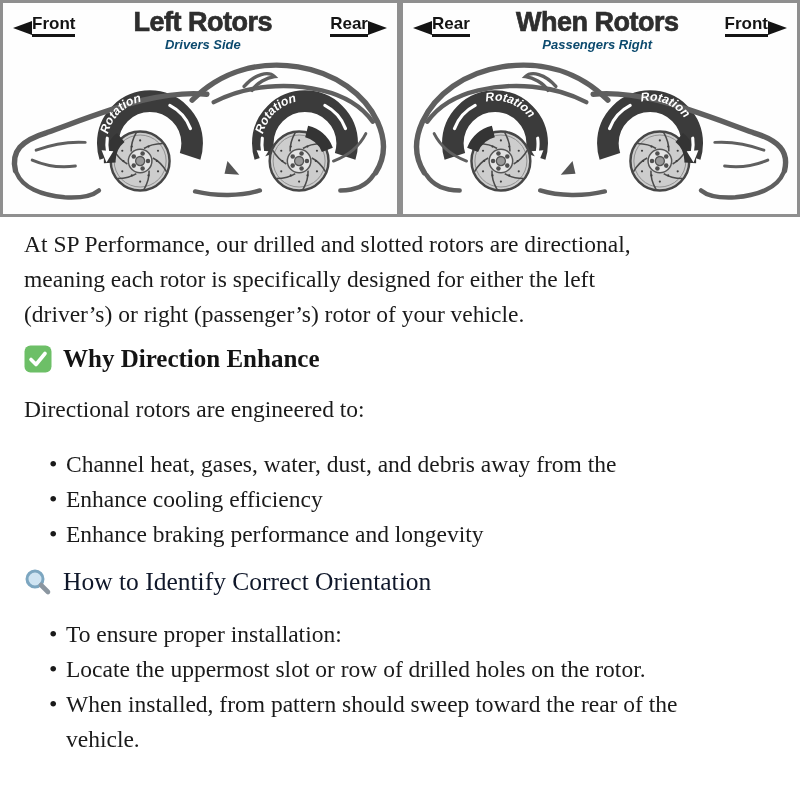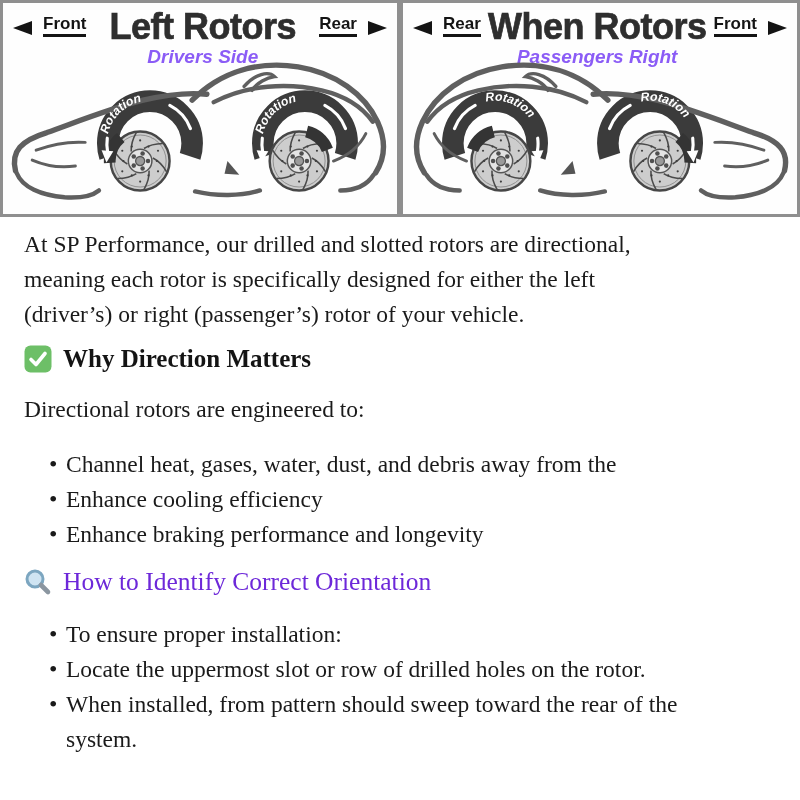--- a/index.html
+++ b/index.html
@@ -4,23 +4,23 @@
 <style>
   * { margin:0; padding:0; box-sizing:border-box; }
   html,body { background:#fff; }
   .page { width:800px; height:800px; overflow:hidden; background:#fff; position:relative; }
 
   
   .diagram { display:flex; width:800px; }
   .panel { width:50%; border:3px solid #8f8f8f; background:#fefefe; height:217px; overflow:hidden; }
   .panel-header { display:flex; justify-content:space-between; align-items:flex-start; padding:6px 10px 0; height:54px; }
   .titlebox { flex:1; text-align:center; font-family:"Liberation Sans", sans-serif; }
-  .ptitle { font-size:36px; font-weight:700; color:#2e2e2e; line-height:1.0; letter-spacing:-0.5px; -webkit-text-stroke:0.7px #2e2e2e; }
-  .psub { font-size:19px; font-weight:700; font-style:italic; color:#8b5cf6; margin-top:1px; }
-  .dirlabel { display:flex; align-items:flex-end; gap:11px; font-family:"Liberation Sans", sans-serif;
+  .ptitle { font-size:27px; font-weight:700; color:#2e2e2e; line-height:1.0; letter-spacing:-0.5px; -webkit-text-stroke:0.7px #2e2e2e; }
+  .psub { font-size:13px; font-weight:700; font-style:italic; color:#0c4a6e; margin-top:1px; }
+  .dirlabel { display:flex; align-items:flex-end; gap:0; font-family:"Liberation Sans", sans-serif;
               font-size:17px; font-weight:700; color:#141414; margin-top:6px; }
   .dirlabel .txt { border-bottom:3px solid #141414; padding-bottom:1px; line-height:1.05; }
   .tri { width:0; height:0; border-top:7px solid transparent; border-bottom:7px solid transparent; margin-bottom:2px; }
   .tri-left  { border-right:19px solid #141414; }
   .tri-right { border-left:19px solid #141414; }
   .car { display:block; width:100%; height:157px; }
 
   
   .arch { fill:none; stroke:#3b3b3b; stroke-width:22; }
   .cal  { fill:none; stroke:#343434; stroke-width:12; }
@@ -30,21 +30,21 @@
   .rot  { font-family:"Liberation Sans", sans-serif; font-size:12.5px; font-weight:700; font-style:italic; fill:#fff; }
   .ah { fill:#fff; }
 
   
   .article { padding:10px 24px 0; font-family:"Liberation Serif","DejaVu Serif",serif; color:#1a1a1a; }
   .tline { white-space:nowrap; font-size:23.5px; line-height:35px; }
   .hrow { display:flex; align-items:center; gap:11px; }
   .h1row { margin:13px 0 19px; }
   .h2row { margin:15px 0 10px; }
   .h1txt { font-size:25px; font-weight:700; color:#141414; }
-  .h2txt { font-size:25.5px; font-weight:400; color:#6d28d9; }
+  .h2txt { font-size:25.5px; font-weight:400; color:#0f172a; }
   .icon-badge { display:inline-block; width:28px; height:28px; flex:0 0 28px; }
   ul.blist { list-style:none; margin:20px 0 0 0; padding:0; }
   ul.blist li { position:relative; padding-left:42px; }
   ul.blist li::before { content:"\2022"; position:absolute; left:25px; top:0; font-size:24px; line-height:35px; color:#1a1a1a; }
   .bl { display:block; font-size:23.5px; line-height:35px; white-space:nowrap; }
 </style>
 </head>
 <body>
 
 <svg width="0" height="0" style="position:absolute" aria-hidden="true">
@@ -178,21 +178,21 @@
       <div class="tline">At SP Performance, our drilled and slotted rotors are directional,</div>
       <div class="tline">meaning each rotor is specifically designed for either the left</div>
       <div class="tline">(driver’s) or right (passenger’s) rotor of your vehicle.</div>
     </div>
 
     <div class="hrow h1row">
       <svg class="icon-badge" viewBox="0 0 28 28">
         <rect x="0.5" y="0.5" width="27" height="27" rx="6" fill="#6dbf67"></rect>
         <path d="M7 14.5 L12 19.5 L21 8.5" fill="none" stroke="#fff" stroke-width="3.6" stroke-linecap="round" stroke-linejoin="round"></path>
       </svg>
-      <span class="h1txt">Why Direction Matters</span>
+      <span class="h1txt">Why Direction Enhance</span>
     </div>
 
     <div class="tline">Directional rotors are engineered to:</div>
 
     <ul class="blist">
       <li>
         <span class="bl">Channel heat, gases, water, dust, and debris away from the</span>
       </li>
       <li>
         <span class="bl">Enhance cooling efficiency</span>
@@ -212,18 +212,18 @@
 
     <ul class="blist">
       <li>
         <span class="bl">To ensure proper installation:</span>
       </li>
       <li>
         <span class="bl">Locate the uppermost slot or row of drilled holes on the rotor.</span>
       </li>
       <li>
         <span class="bl">When installed, from pattern should sweep toward the rear of the</span>
-        <span class="bl">system.</span>
+        <span class="bl">vehicle.</span>
       </li>
     </ul>
 
   </div>
 </div>
 
 </body></html>

